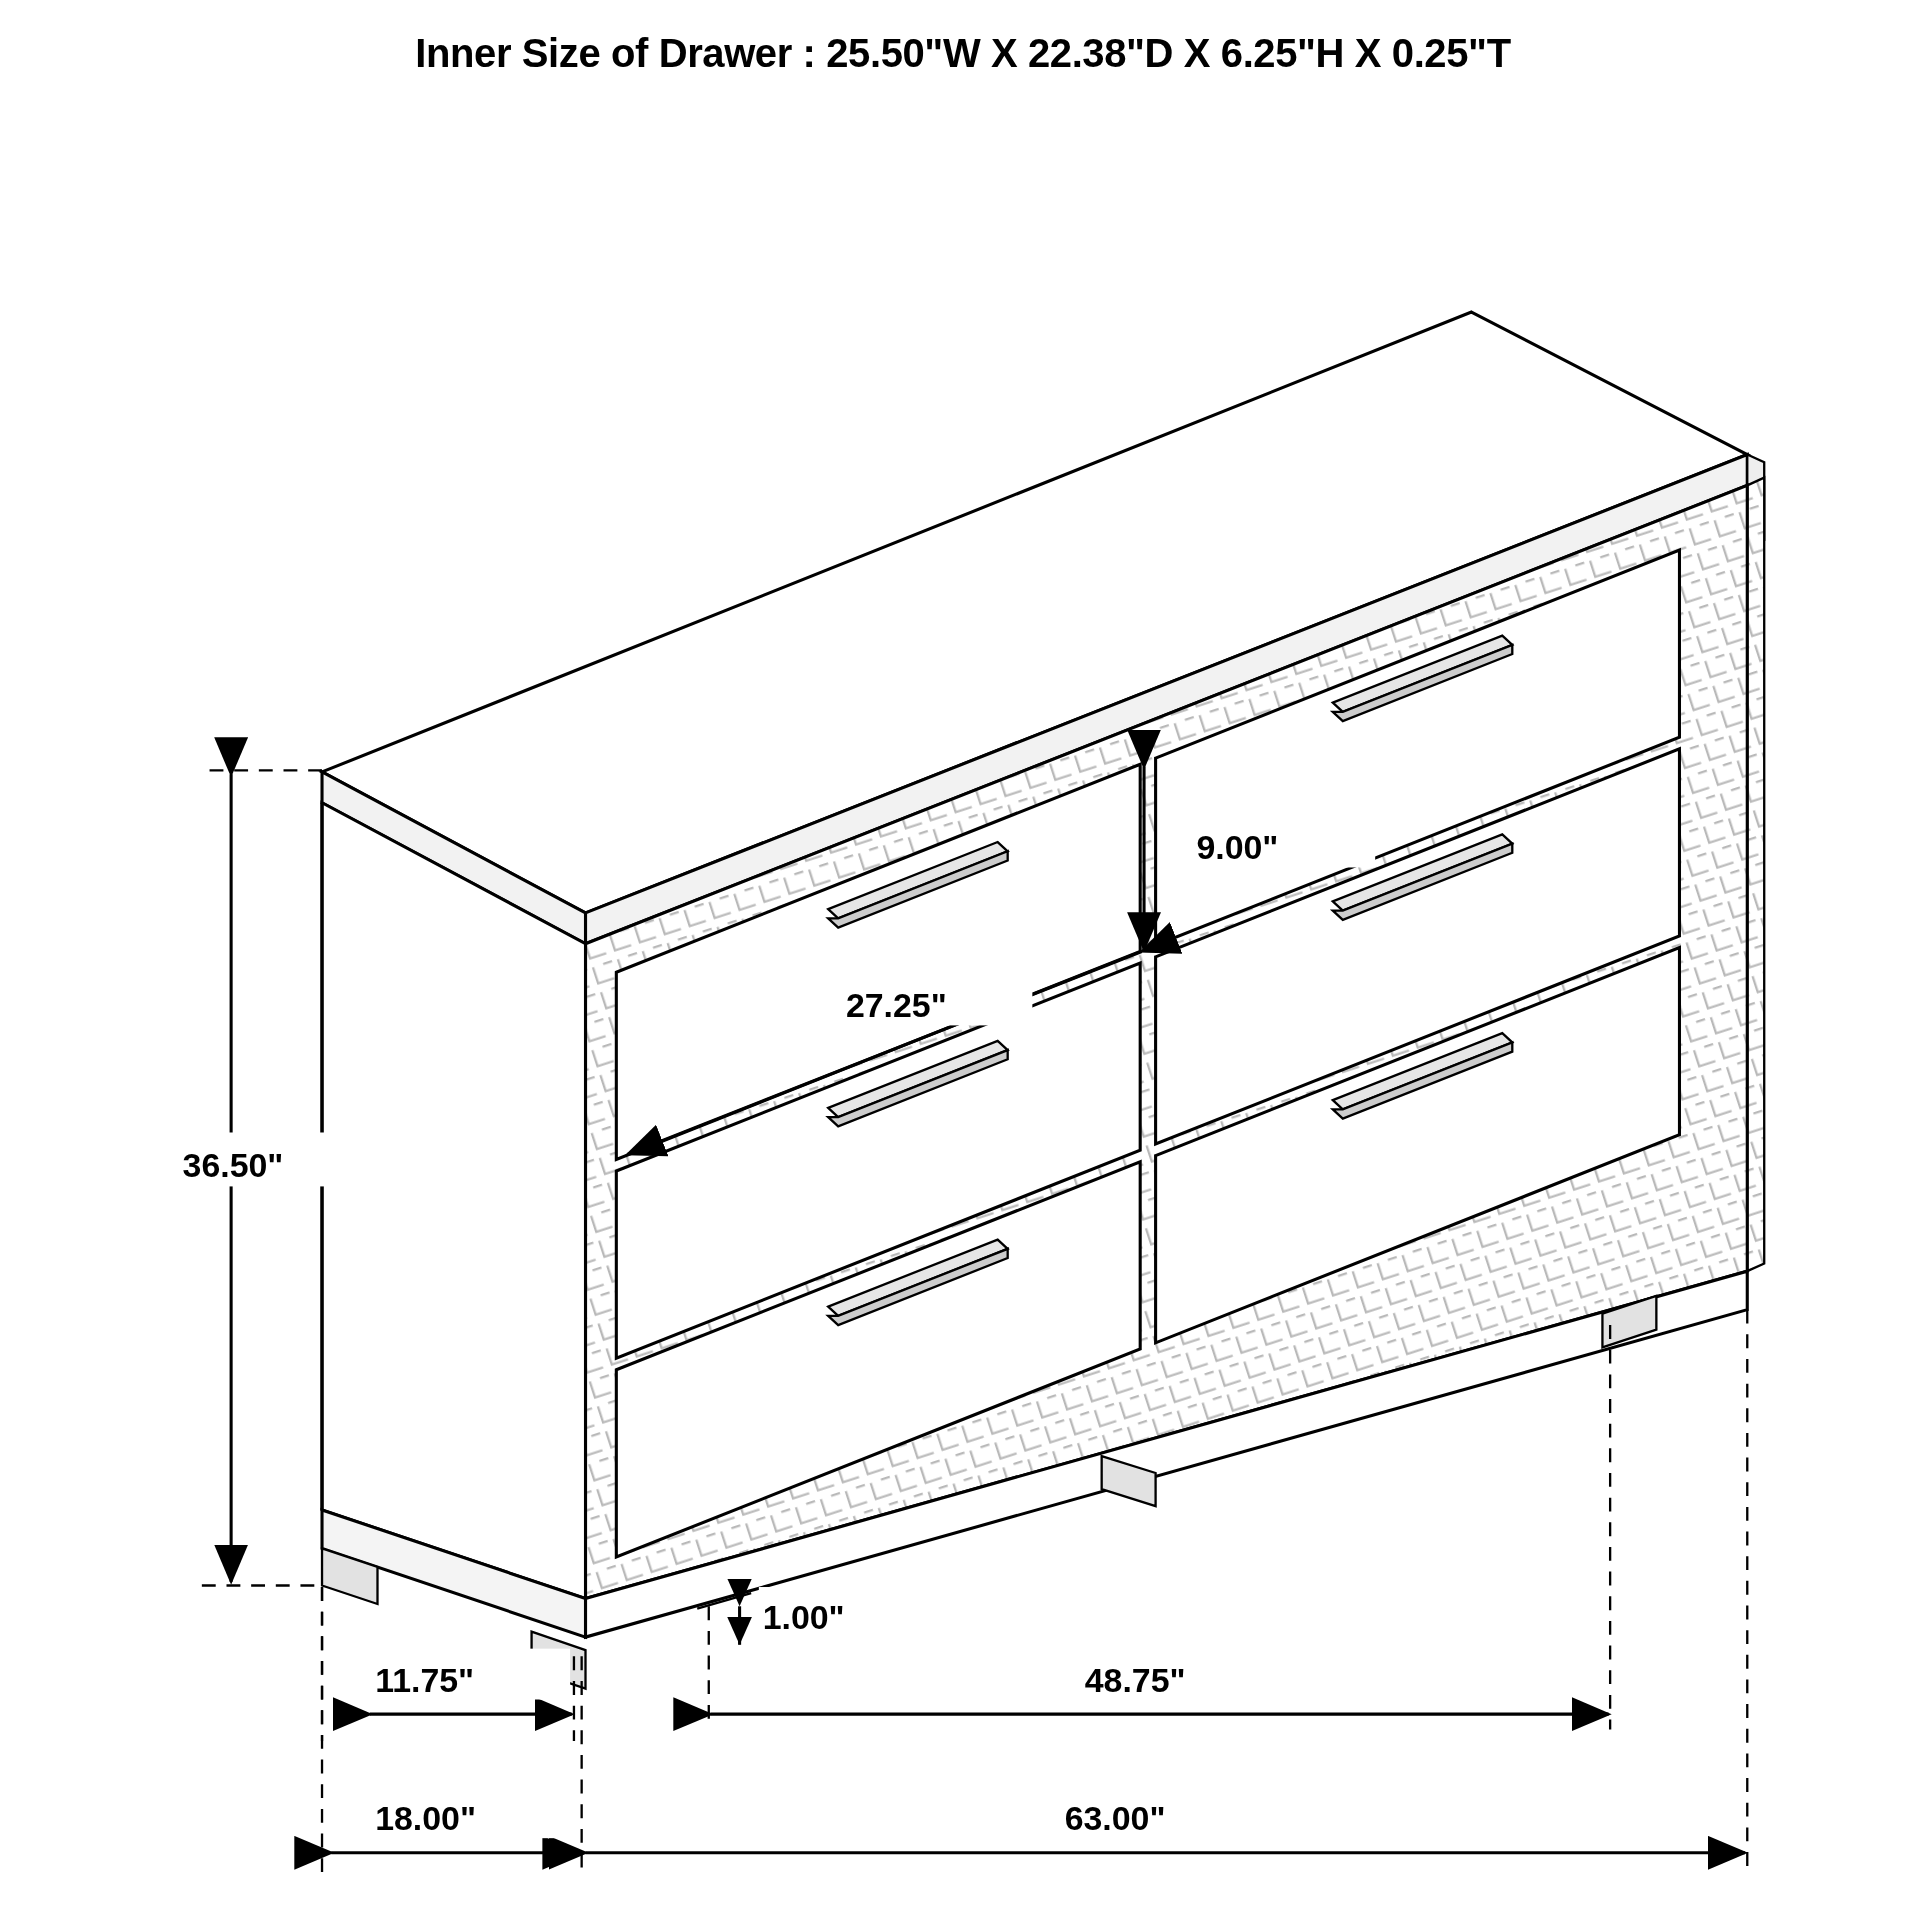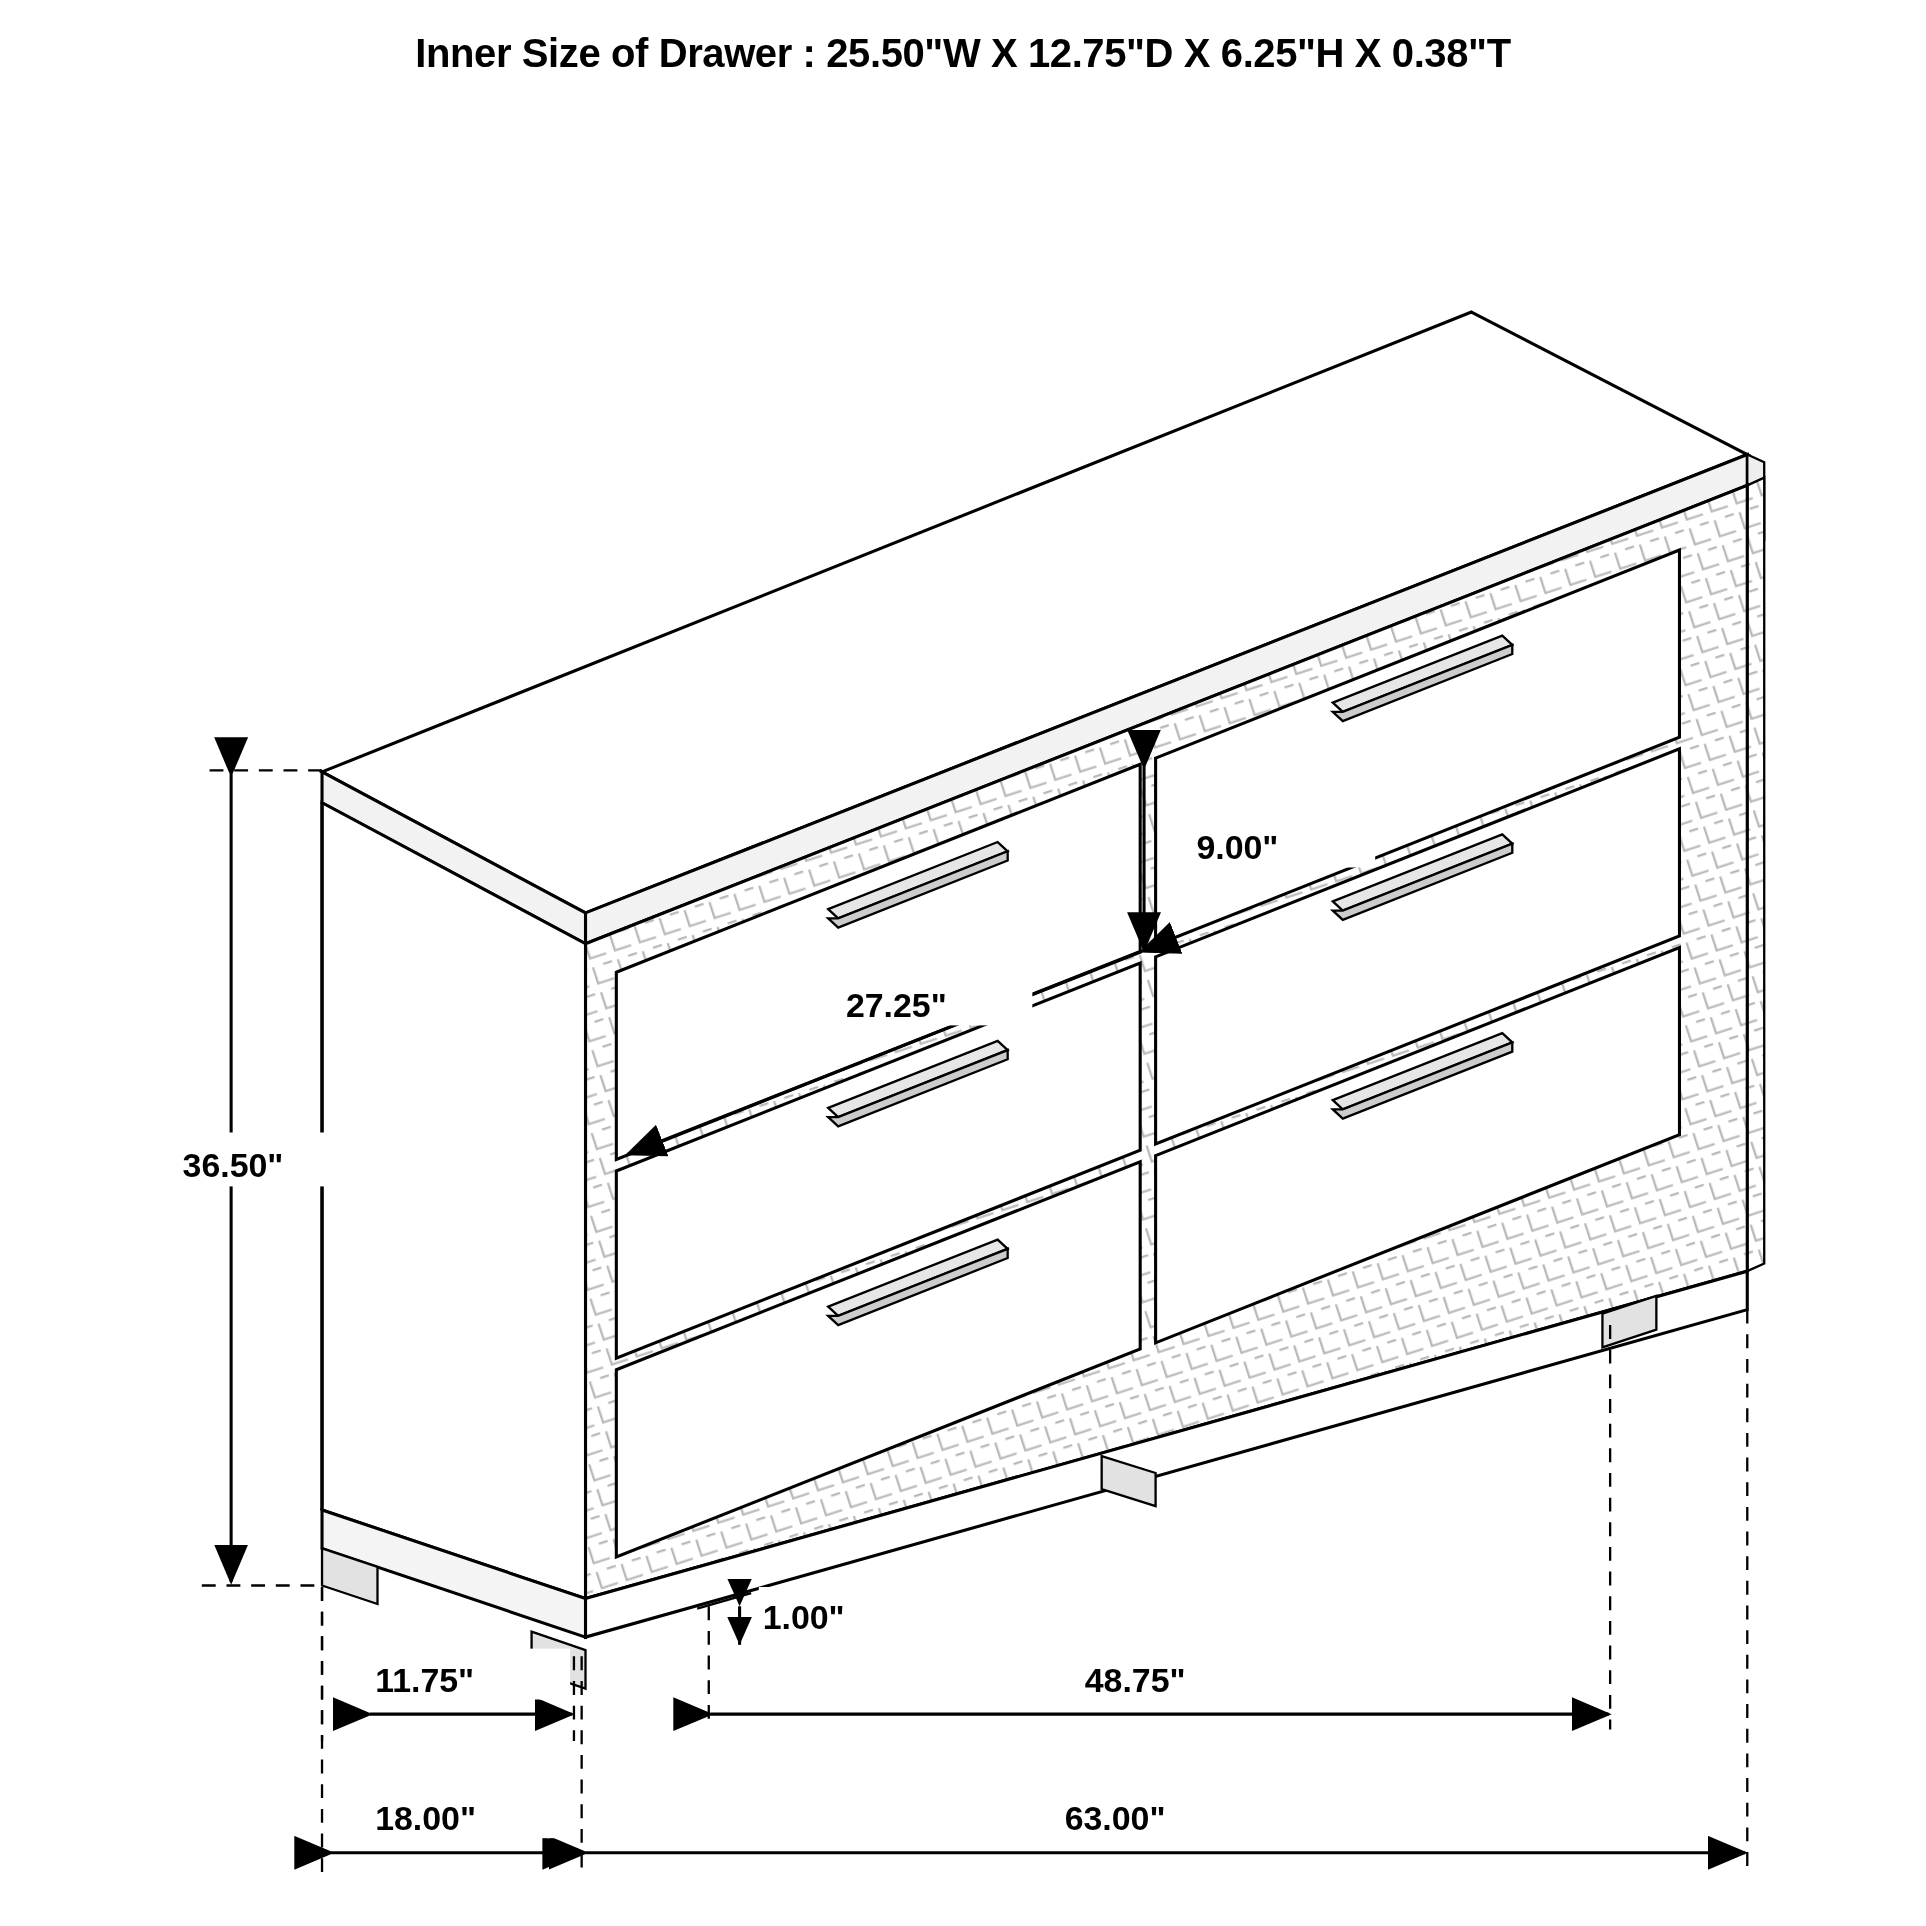--- a/index.html
+++ b/index.html
@@ -9,21 +9,21 @@
   .title{position:absolute;left:0;top:31px;width:1926px;text-align:center;
          font-size:40px;font-weight:bold;letter-spacing:-0.4px;}
   svg{position:absolute;left:0;top:0;width:1926px;height:1926px;}
   .lbl{font-family:"Liberation Sans", sans-serif;font-weight:bold;font-size:44px;fill:#000;}
 </style>
 </head>
 <body>
 
 <div id="stage">
 
-  <div class="title">Inner Size of Drawer : 25.50"W X 12.75"D X 6.25"H X 0.38"T</div>
+  <div class="title">Inner Size of Drawer : 25.50"W X 22.38"D X 6.25"H X 0.25"T</div>
 
   <svg viewBox="0 0 2500 2500">
     <defs>
       <pattern id="tex" width="34" height="34" patternUnits="userSpaceOnUse" patternTransform="rotate(-18)">
         <rect width="34" height="34" fill="#ffffff"></rect>
         <path d="M4 4 L4 26 L26 26" fill="none" stroke="#b9b9b9" stroke-width="3"></path>
         <path d="M18 4 L30 4" fill="none" stroke="#b9b9b9" stroke-width="3"></path>
       </pattern>
       <marker id="ah" markerWidth="16" markerHeight="16" refX="12" refY="5.5" orient="auto">
         <path d="M0,0 L13,5.5 L0,11 z" fill="#000"></path>

